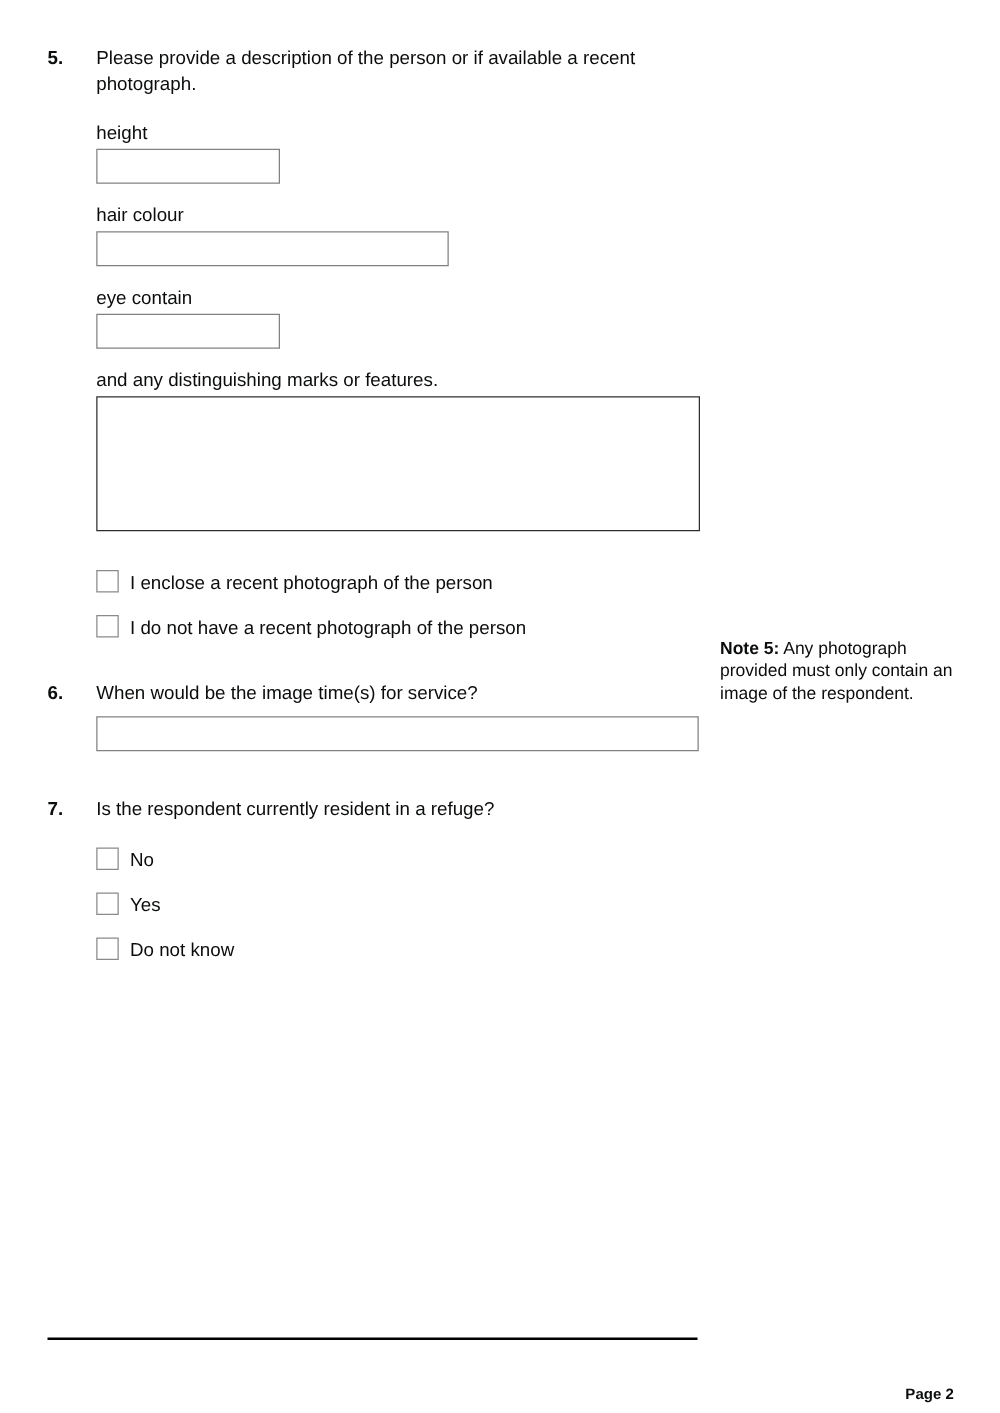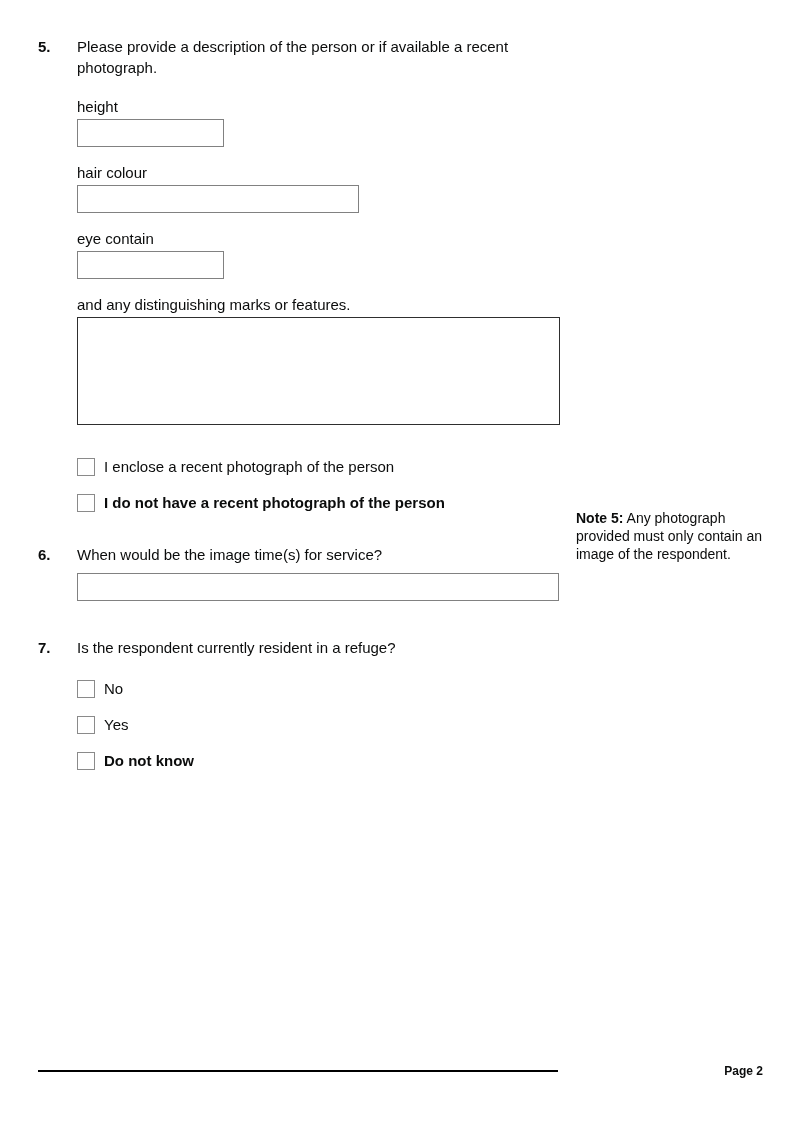--- a/index.html
+++ b/index.html
@@ -70,24 +70,24 @@
     font-family: "Liberation Sans", sans-serif;
     font-size: 15px;
     padding: 4px 6px;
     resize: none;
     border-radius: 0;
     outline: none;
   }
   .checkbox-group { margin-top: 29px; }
   .checkbox-row {
     display: flex;
-    align-items: flex-end;
+    align-items: center;
     margin-bottom: 14px;
   }
-  .checkbox-row:last-child { margin-bottom: 0; font-weight: bold; }
+  .checkbox-row:last-child { margin-bottom: 0; }
   .checkbox {
     width: 18px;
     height: 18px;
     flex: 0 0 18px;
     border: 1px solid #8a8a8a;
     background: #ffffff;
     cursor: pointer;
   }
   .checkbox-label {
     margin-left: 9px;
@@ -111,21 +111,21 @@
   .footer-rule {
     position: absolute;
     left: 38px;
     top: 1070px;
     width: 520px;
     height: 0;
     border-top: 2px solid #000000;
   }
   .page-number {
     position: absolute;
-    top: 1064px;
+    top: 1108px;
     right: 37px;
     font-size: 12px;
     font-weight: bold;
     line-height: 15px;
   }
 </style>
 </head>
 <body>
 
 <div class="page">

